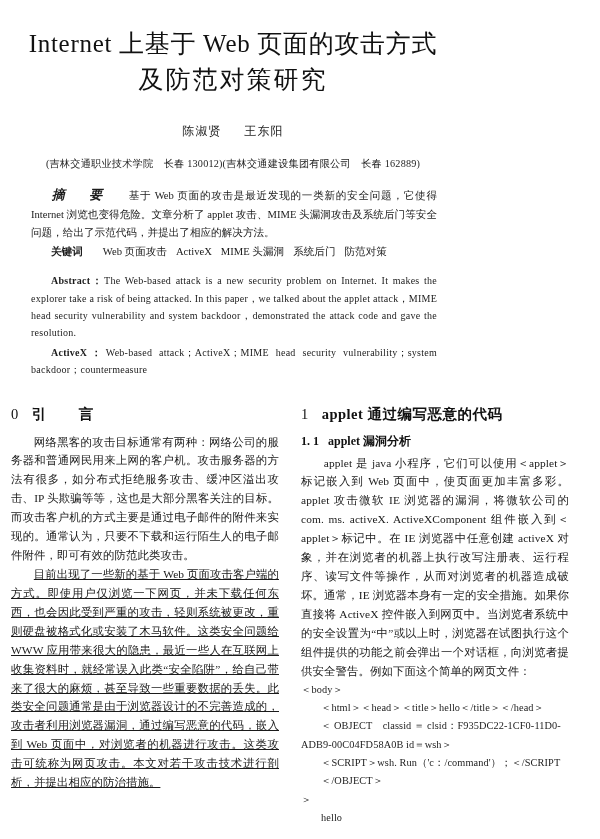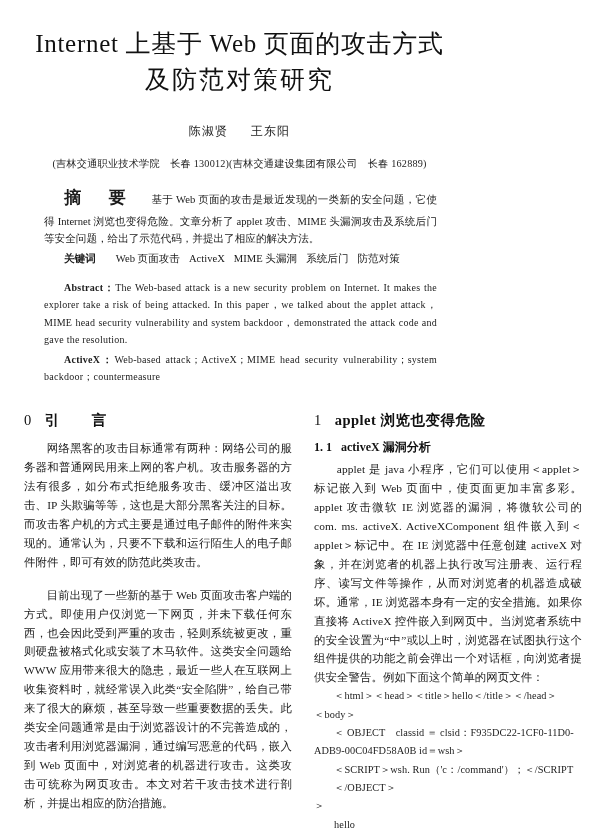--- a/index.html
+++ b/index.html
@@ -12,21 +12,21 @@
     height: 839px;
     font-family: "Liberation Serif", "DejaVu Serif", serif;
     color: #1a1a1a;
     overflow: hidden;
     position: relative;
   }
   .page {
     width: 479px;
     height: 839px;
     box-sizing: border-box;
-    padding: 26px 24px 6px 24px;
+    padding: 26px 24px 6px 11px;
     position: relative;
   }
 
   
   .title-block {
     text-align: center;
     margin: 0 0 0 0;
   }
   .title-line {
     font-family: "Liberation Serif", "DejaVu Serif", serif;
@@ -63,21 +63,22 @@
   .abs-cn {
     font-size: 10.6px;
     line-height: 1.68;
     text-align: justify;
     text-justify: inter-ideograph;
     color: #1b1b1b;
   }
   .abs-label {
     font-weight: bold;
     letter-spacing: 5px;
-    font-size: 17px;
+    font-size: 13px;
+    font-style: italic;
   }
   .lead { display: inline-block; width: 20px; }
   .kw-cn {
     font-size: 10.6px;
     line-height: 1.7;
     margin-top: 2px;
     text-align: left;
     padding-left: 20px;
   }
   .kw-cn .kw-label { font-weight: bold; }
@@ -144,21 +145,21 @@
   .body-p {
     font-size: 11.4px;
     line-height: 1.66;
     text-align: justify;
     text-justify: inter-ideograph;
     color: #1a1a1a;
     margin: 0;
     text-indent: 2em;
     letter-spacing: 0.1px;
   }
-  .body-p + .body-p { margin-top: 14px; }
+  .body-p + .body-p { margin-top: 0px; text-decoration: underline; }
 
   .code-line {
     font-size: 10.3px;
     line-height: 1.78;
     color: #1b1b1b;
     white-space: nowrap;
     letter-spacing: 0.1px;
   }
   .code-line.ind { padding-left: 20px; }
 </style>
@@ -206,31 +207,31 @@
         <span class="num">0</span>
         <span class="htext wide">引　言</span>
       </div>
       <p class="body-p">网络黑客的攻击目标通常有两种：网络公司的服务器和普通网民用来上网的客户机。攻击服务器的方法有很多，如分布式拒绝服务攻击、缓冲区溢出攻击、IP 头欺骗等等，这也是大部分黑客关注的目标。而攻击客户机的方式主要是通过电子邮件的附件来实现的。通常认为，只要不下载和运行陌生人的电子邮件附件，即可有效的防范此类攻击。</p>
       <p class="body-p">目前出现了一些新的基于 Web 页面攻击客户端的方式。即使用户仅浏览一下网页，并未下载任何东西，也会因此受到严重的攻击，轻则系统被更改，重则硬盘被格式化或安装了木马软件。这类安全问题给 WWW 应用带来很大的隐患，最近一些人在互联网上收集资料时，就经常误入此类“安全陷阱”，给自己带来了很大的麻烦，甚至导致一些重要数据的丢失。此类安全问题通常是由于浏览器设计的不完善造成的，攻击者利用浏览器漏洞，通过编写恶意的代码，嵌入到 Web 页面中，对浏览者的机器进行攻击。这类攻击可统称为网页攻击。本文对若干攻击技术进行剖析，并提出相应的防治措施。</p>
     </div>
 
     <div class="col">
       <div class="h1">
         <span class="num">1</span>
-        <span class="htext">applet 浏览也变得危险</span>
+        <span class="htext">applet 通过编写恶意的代码</span>
       </div>
       <div class="h2">
         <span class="num">1. 1</span>
-        <span>activeX 漏洞分析</span>
+        <span>applet 漏洞分析</span>
       </div>
       <p class="body-p">applet 是 java 小程序，它们可以使用＜applet＞标记嵌入到 Web 页面中，使页面更加丰富多彩。applet 攻击微软 IE 浏览器的漏洞，将微软公司的 com. ms. activeX. ActiveXComponent 组件嵌入到＜applet＞标记中。在 IE 浏览器中任意创建 activeX 对象，并在浏览者的机器上执行改写注册表、运行程序、读写文件等操作，从而对浏览者的机器造成破坏。通常，IE 浏览器本身有一定的安全措施。如果你直接将 ActiveX 控件嵌入到网页中。当浏览者系统中的安全设置为“中”或以上时，浏览器在试图执行这个组件提供的功能之前会弹出一个对话框，向浏览者提供安全警告。例如下面这个简单的网页文件：</p>
 
       <div>
+        <div class="code-line">＜body＞</div>
         <div class="code-line ind">＜html＞＜head＞＜title＞hello＜/title＞＜/head＞</div>
-        <div class="code-line">＜body＞</div>
         <div class="code-line ind">＜ OBJECT　classid ＝ clsid：F935DC22-1CF0-11D0-</div>
         <div class="code-line">ADB9-00C04FD58A0B id＝wsh＞</div>
         <div class="code-line ind">＜SCRIPT＞wsh. Run（'c：/command'）；＜/SCRIPT</div>
         <div class="code-line ind">＜/OBJECT＞</div>
         <div class="code-line">＞</div>
         <div class="code-line ind">hello</div>
       </div>
     </div>
 
   </div>

